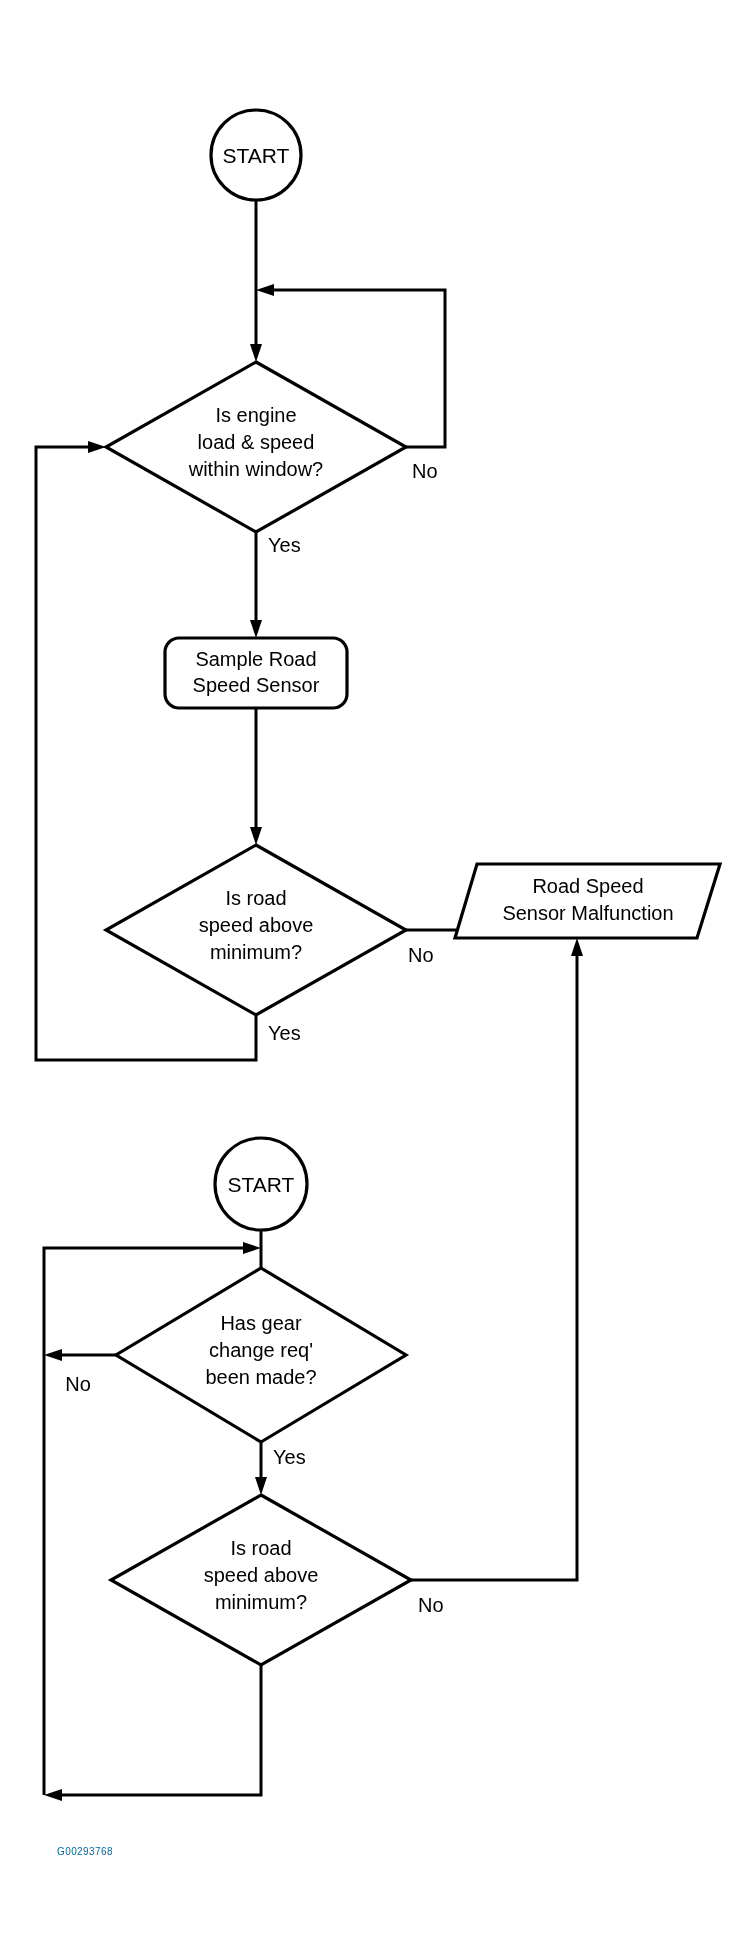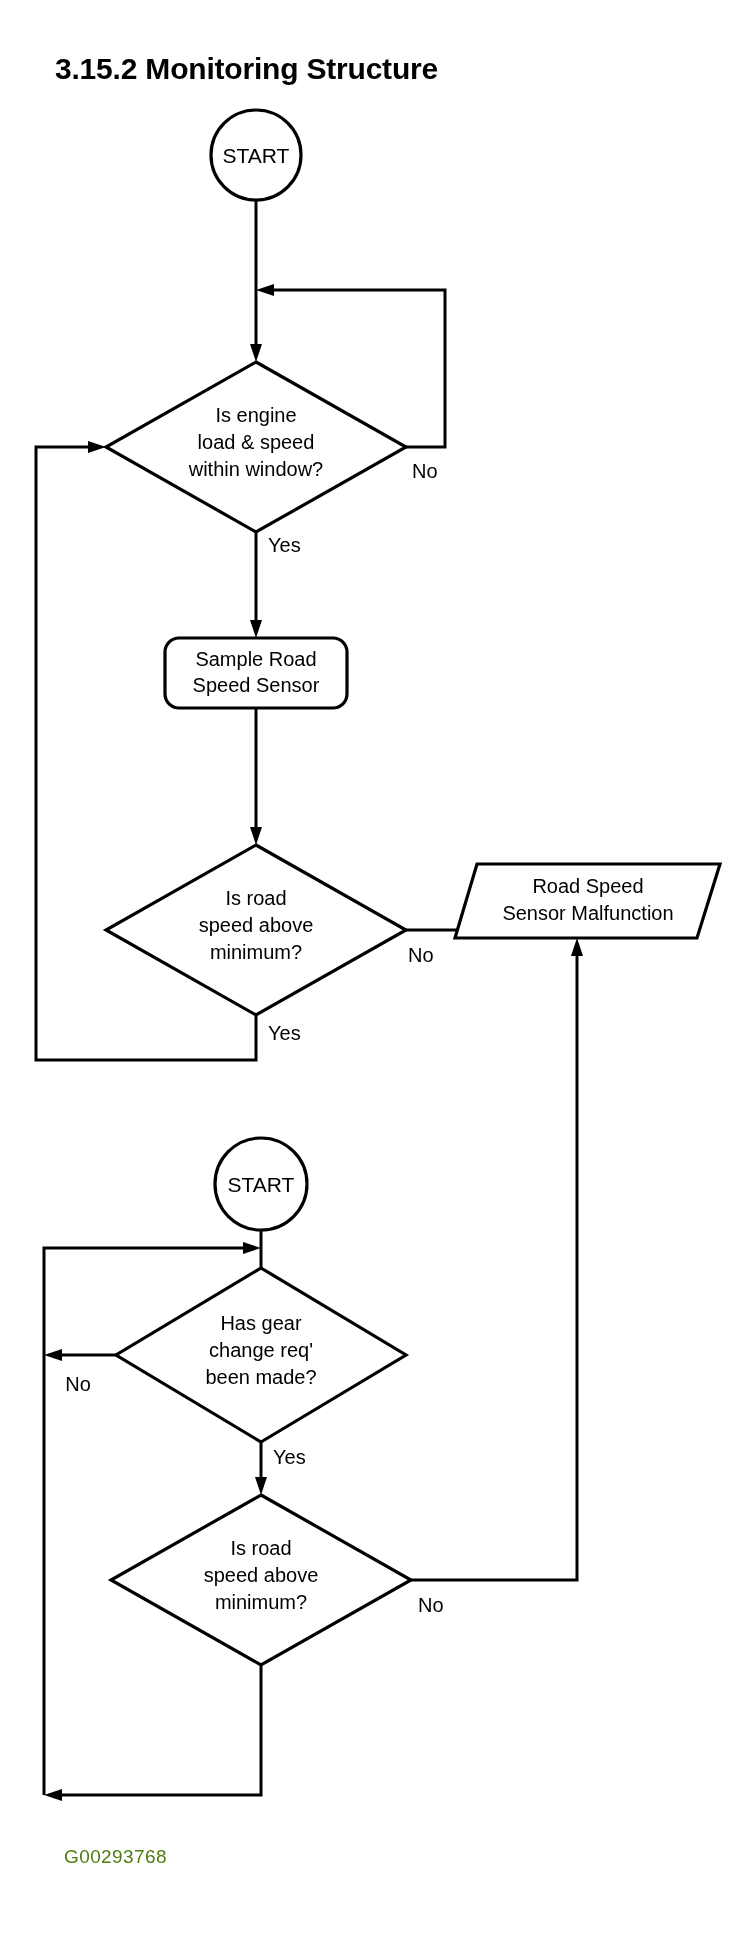--- a/index.html
+++ b/index.html
@@ -24,25 +24,25 @@
     left: 55px;
     top: 52px;
     font-size: 30px;
     font-weight: bold;
     letter-spacing: -0.2px;
     color: #000;
     white-space: nowrap;
   }
   #figure-id {
     position: absolute;
-    left: 64px;
+    left: 57px;
     top: 1846px;
-    font-size: 19px;
+    font-size: 10px;
     letter-spacing: 0.4px;
-    color: #4d7c0f;
+    color: #0369a1;
     white-space: nowrap;
   }
   svg#flow {
     position: absolute;
     left: 0;
     top: 0;
     width: 752px;
     height: 1960px;
   }
   svg#flow .shape {
@@ -81,21 +81,20 @@
     fill: #000000;
     text-anchor: middle;
     dominant-baseline: middle;
   }
 </style>
 </head>
 <body>
 
 <div id="page">
 
-  <div id="page-title">3.15.2 Monitoring Structure</div>
 
   <svg id="flow" viewBox="0 0 752 1960">
 
     <g>
       <circle class="shape" cx="256" cy="155" r="45"></circle>
       <text class="start-text" x="256" y="157">START</text>
     </g>
 
     <g>
       <path class="conn" d="M 256 200 L 256 352"></path>

